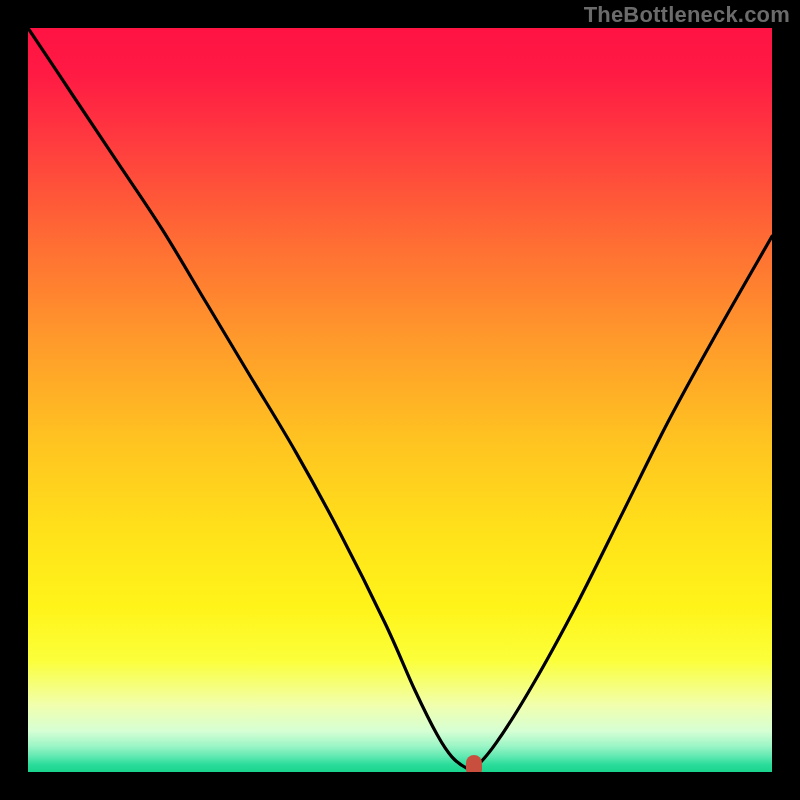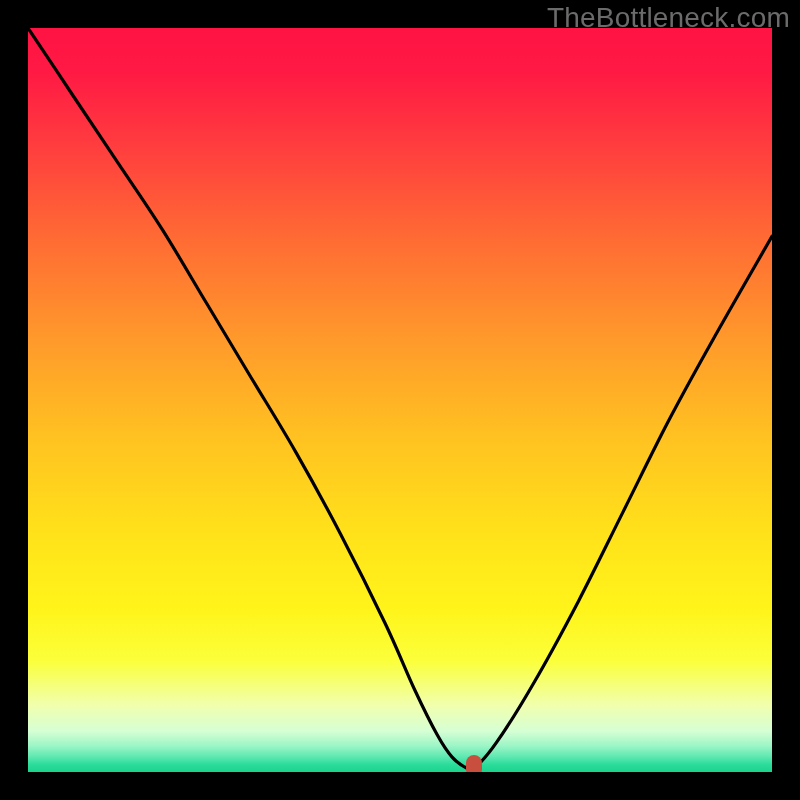--- a/index.html
+++ b/index.html
@@ -15,22 +15,22 @@
     position: absolute;
     left: 0; top: 0;
     width: 800px; height: 800px;
     background: #000;
   }
   .watermark {
     position: absolute;
     top: 2px;
     right: 10px;
     color: #6b6b6b;
-    font-size: 28px;
-    font-weight: 400;
+    font-size: 22px;
+    font-weight: 700;
     letter-spacing: 0.2px;
     z-index: 20;
   }
   .plot {
     position: absolute;
     left: 28px;
     top: 28px;
     width: 744px;
     height: 744px;
     overflow: hidden;

